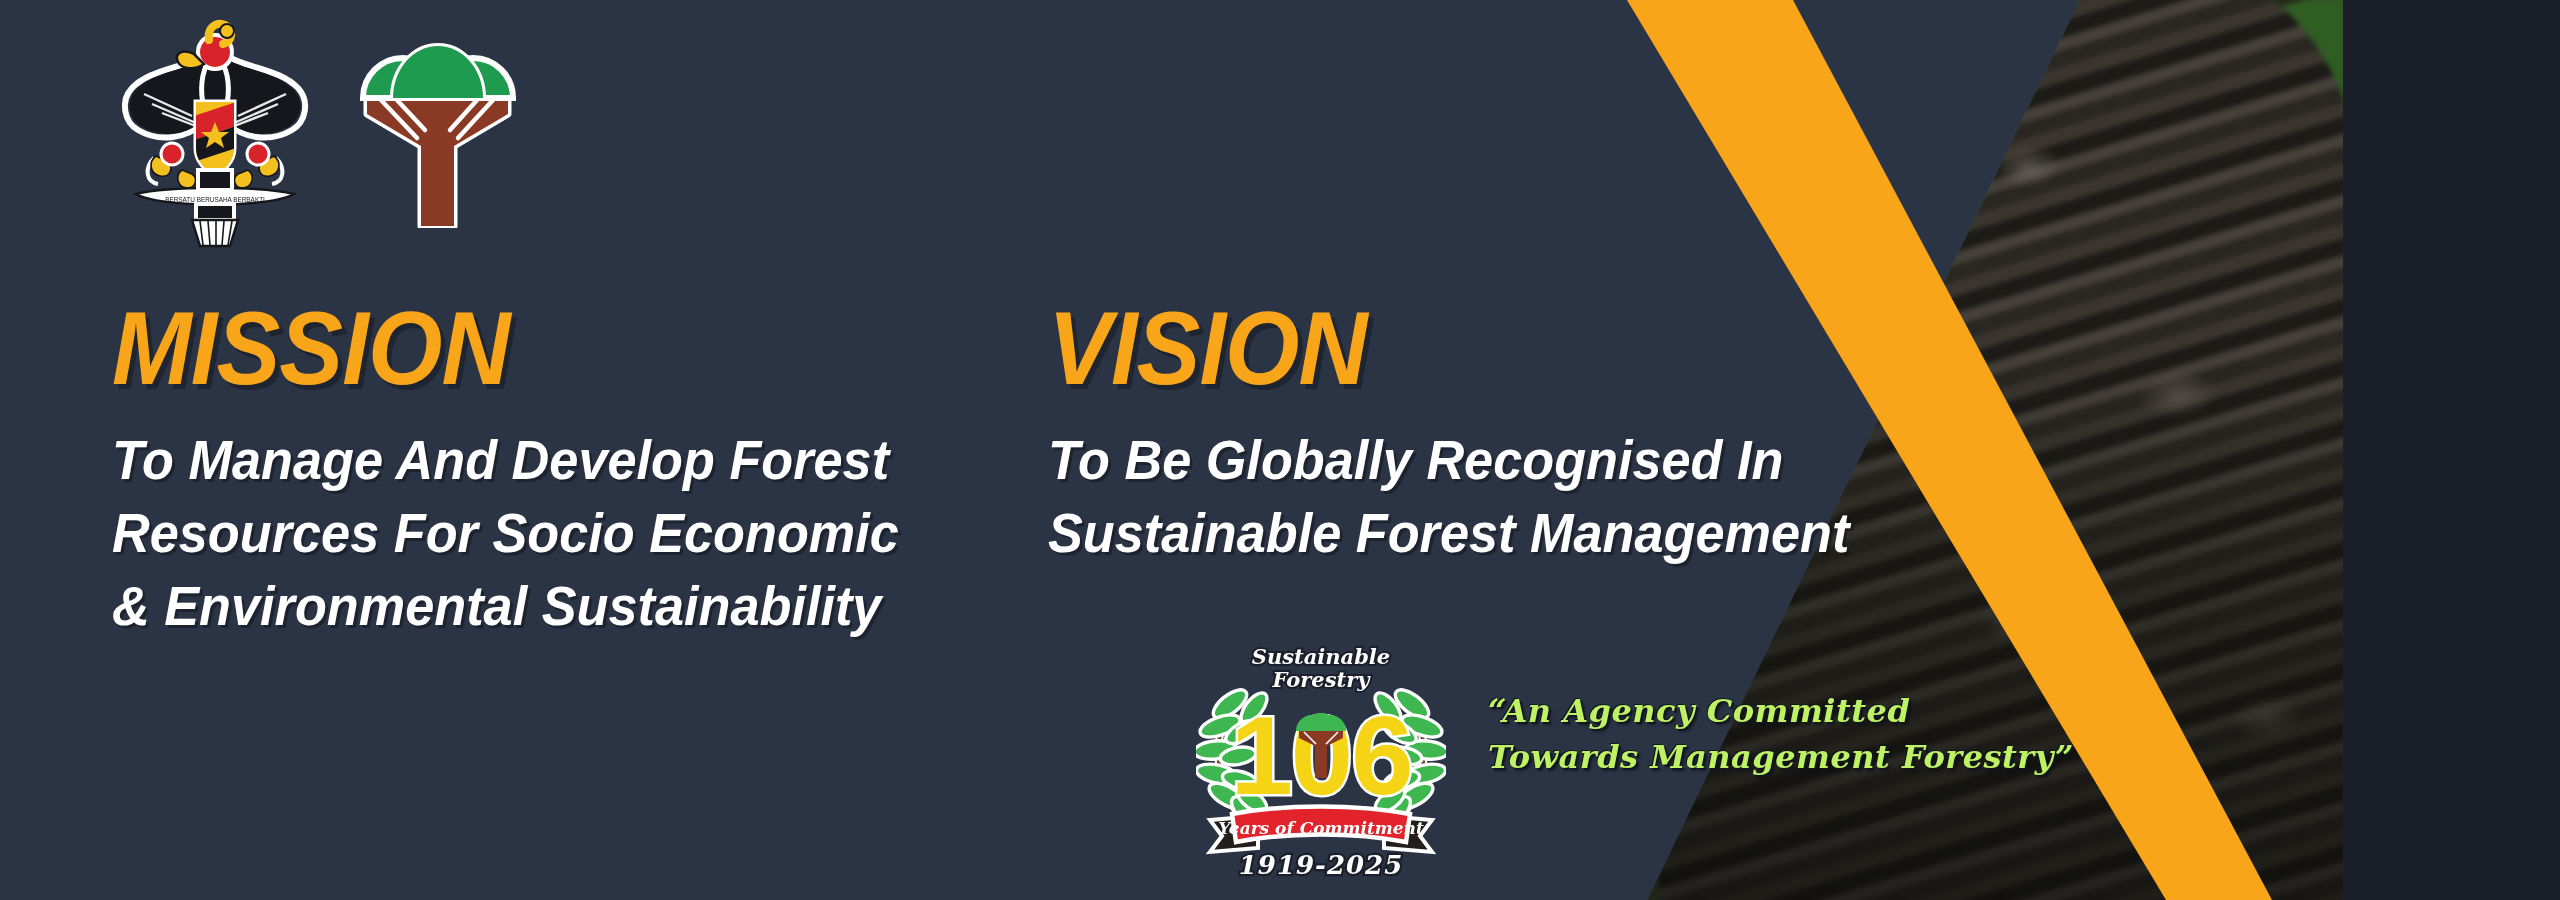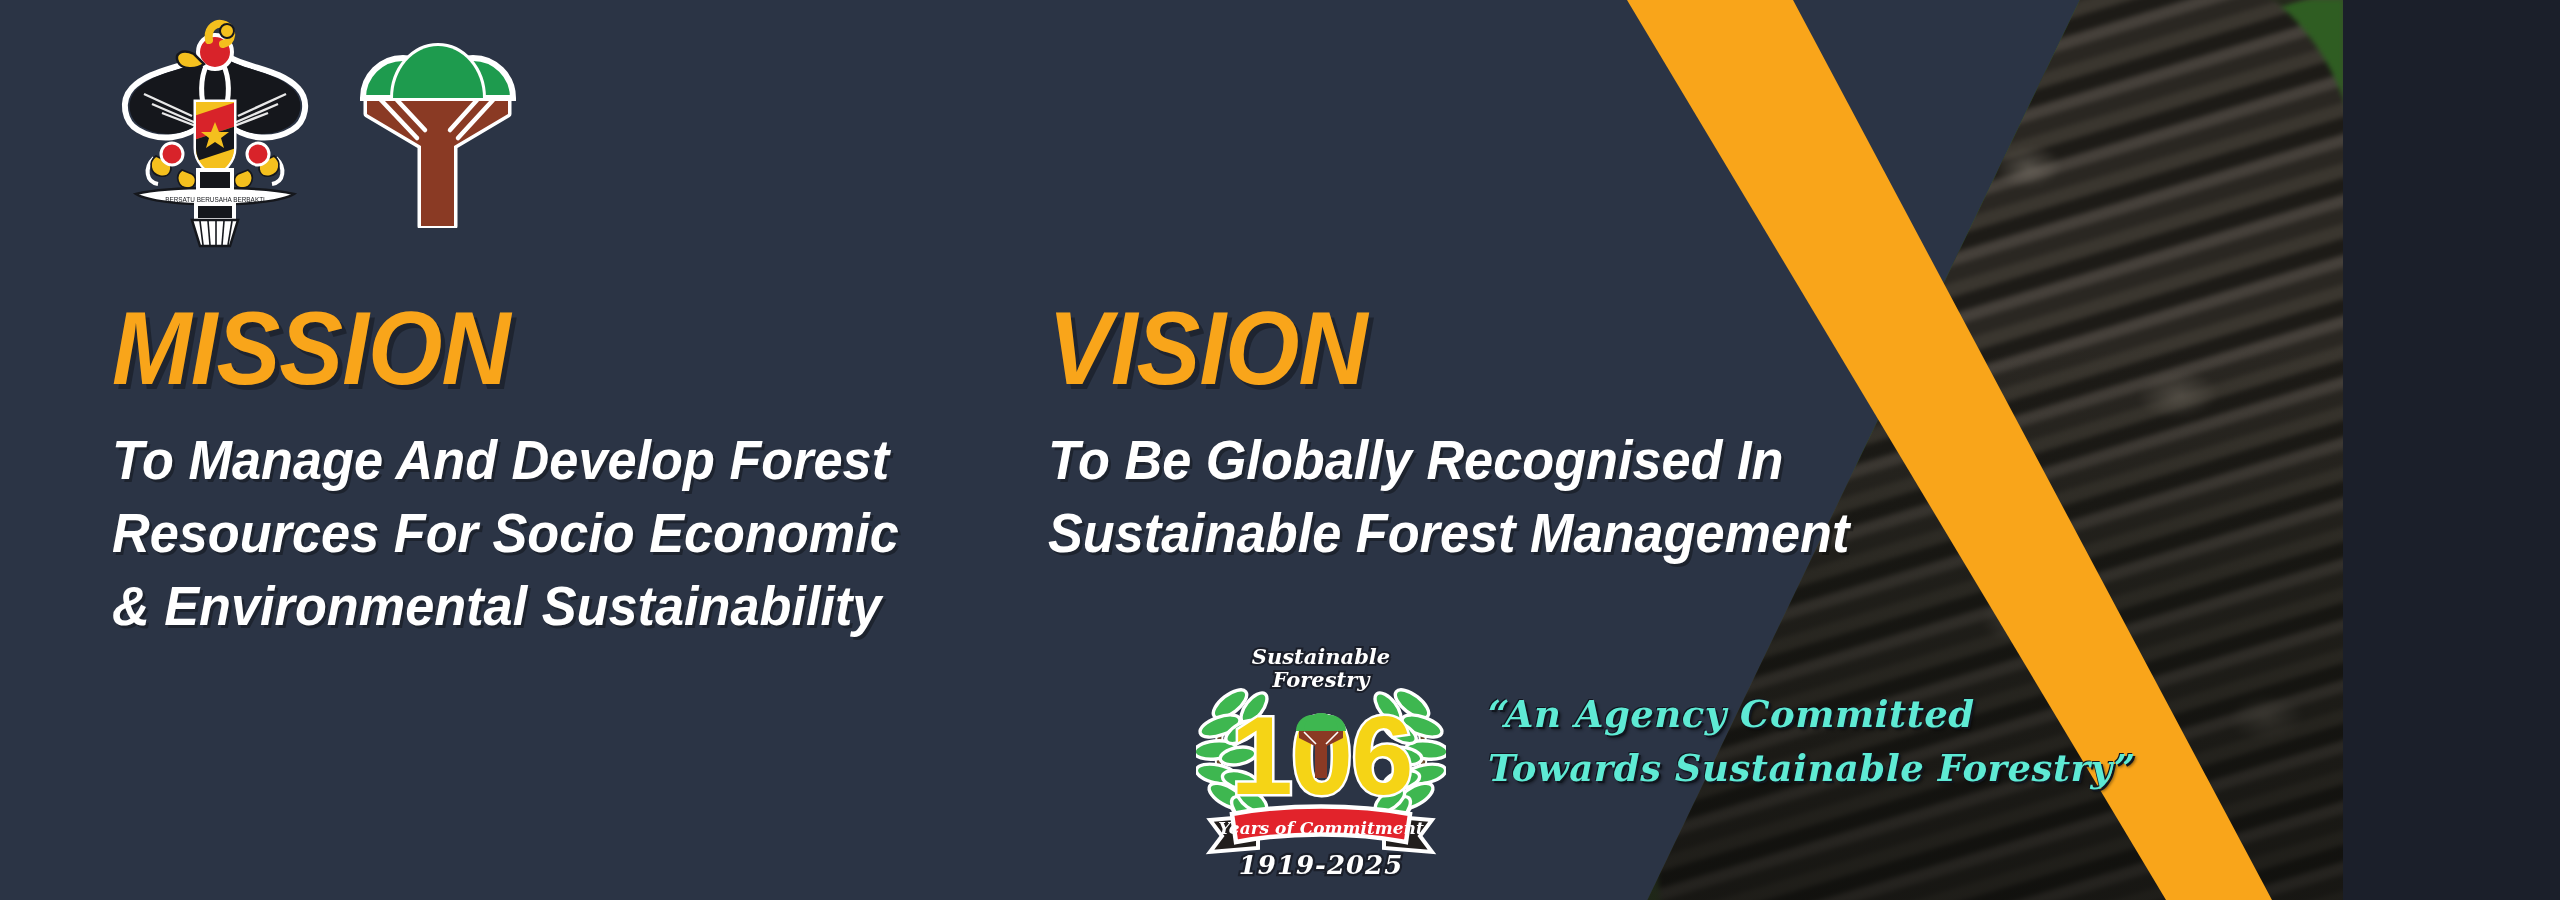--- a/index.html
+++ b/index.html
@@ -171,23 +171,23 @@
   .tagline {
     position: absolute;
     left: 1488px;
     top: 688px;
     width: 600px;
   }
   .tag-line {
     font-family: "DejaVu Serif", serif;
     font-style: italic;
     font-weight: bold;
-    font-size: 37px;
+    font-size: 32px;
     line-height: 1.45;
-    color: #5eead4;
+    color: #bef264;
     letter-spacing: 0.5px;
     text-shadow:
        2px 2px 0 #11161f,
       -1px -1px 0 #11161f,
        3px 3px 3px rgba(0,0,0,.45);
     white-space: nowrap;
   }
 </style>
 </head>
 <body>
@@ -372,16 +372,16 @@
     <path d="M236 186 L188 182 L188 214 L236 218 L224 202 Z" fill="#211E1C" stroke="#ffffff" stroke-width="4"></path>
 
     <path d="M36 180 C90 170 160 170 214 180 L210 208 C158 198 92 198 40 208 Z" fill="#E2232B" stroke="#ffffff" stroke-width="4.5"></path>
     <text x="125" y="200" text-anchor="middle" font-family="'DejaVu Serif', serif" font-style="italic" font-weight="bold" font-size="17" fill="#ffffff">Years of Commitment</text>
 
     <text x="125" y="240" text-anchor="middle" font-family="'DejaVu Serif', serif" font-style="italic" font-weight="bold" font-size="26" letter-spacing="1" fill="#ffffff" stroke="#1b1f2a" stroke-width="4.5" paint-order="stroke">1919-2025</text>
   </svg>
 
   <div class="tagline">
     <div class="tag-line">“An Agency Committed</div>
-    <div class="tag-line">Towards Sustainable Forestry”</div>
+    <div class="tag-line">Towards Management Forestry”</div>
   </div>
 
 </div>
 
 </body></html>

